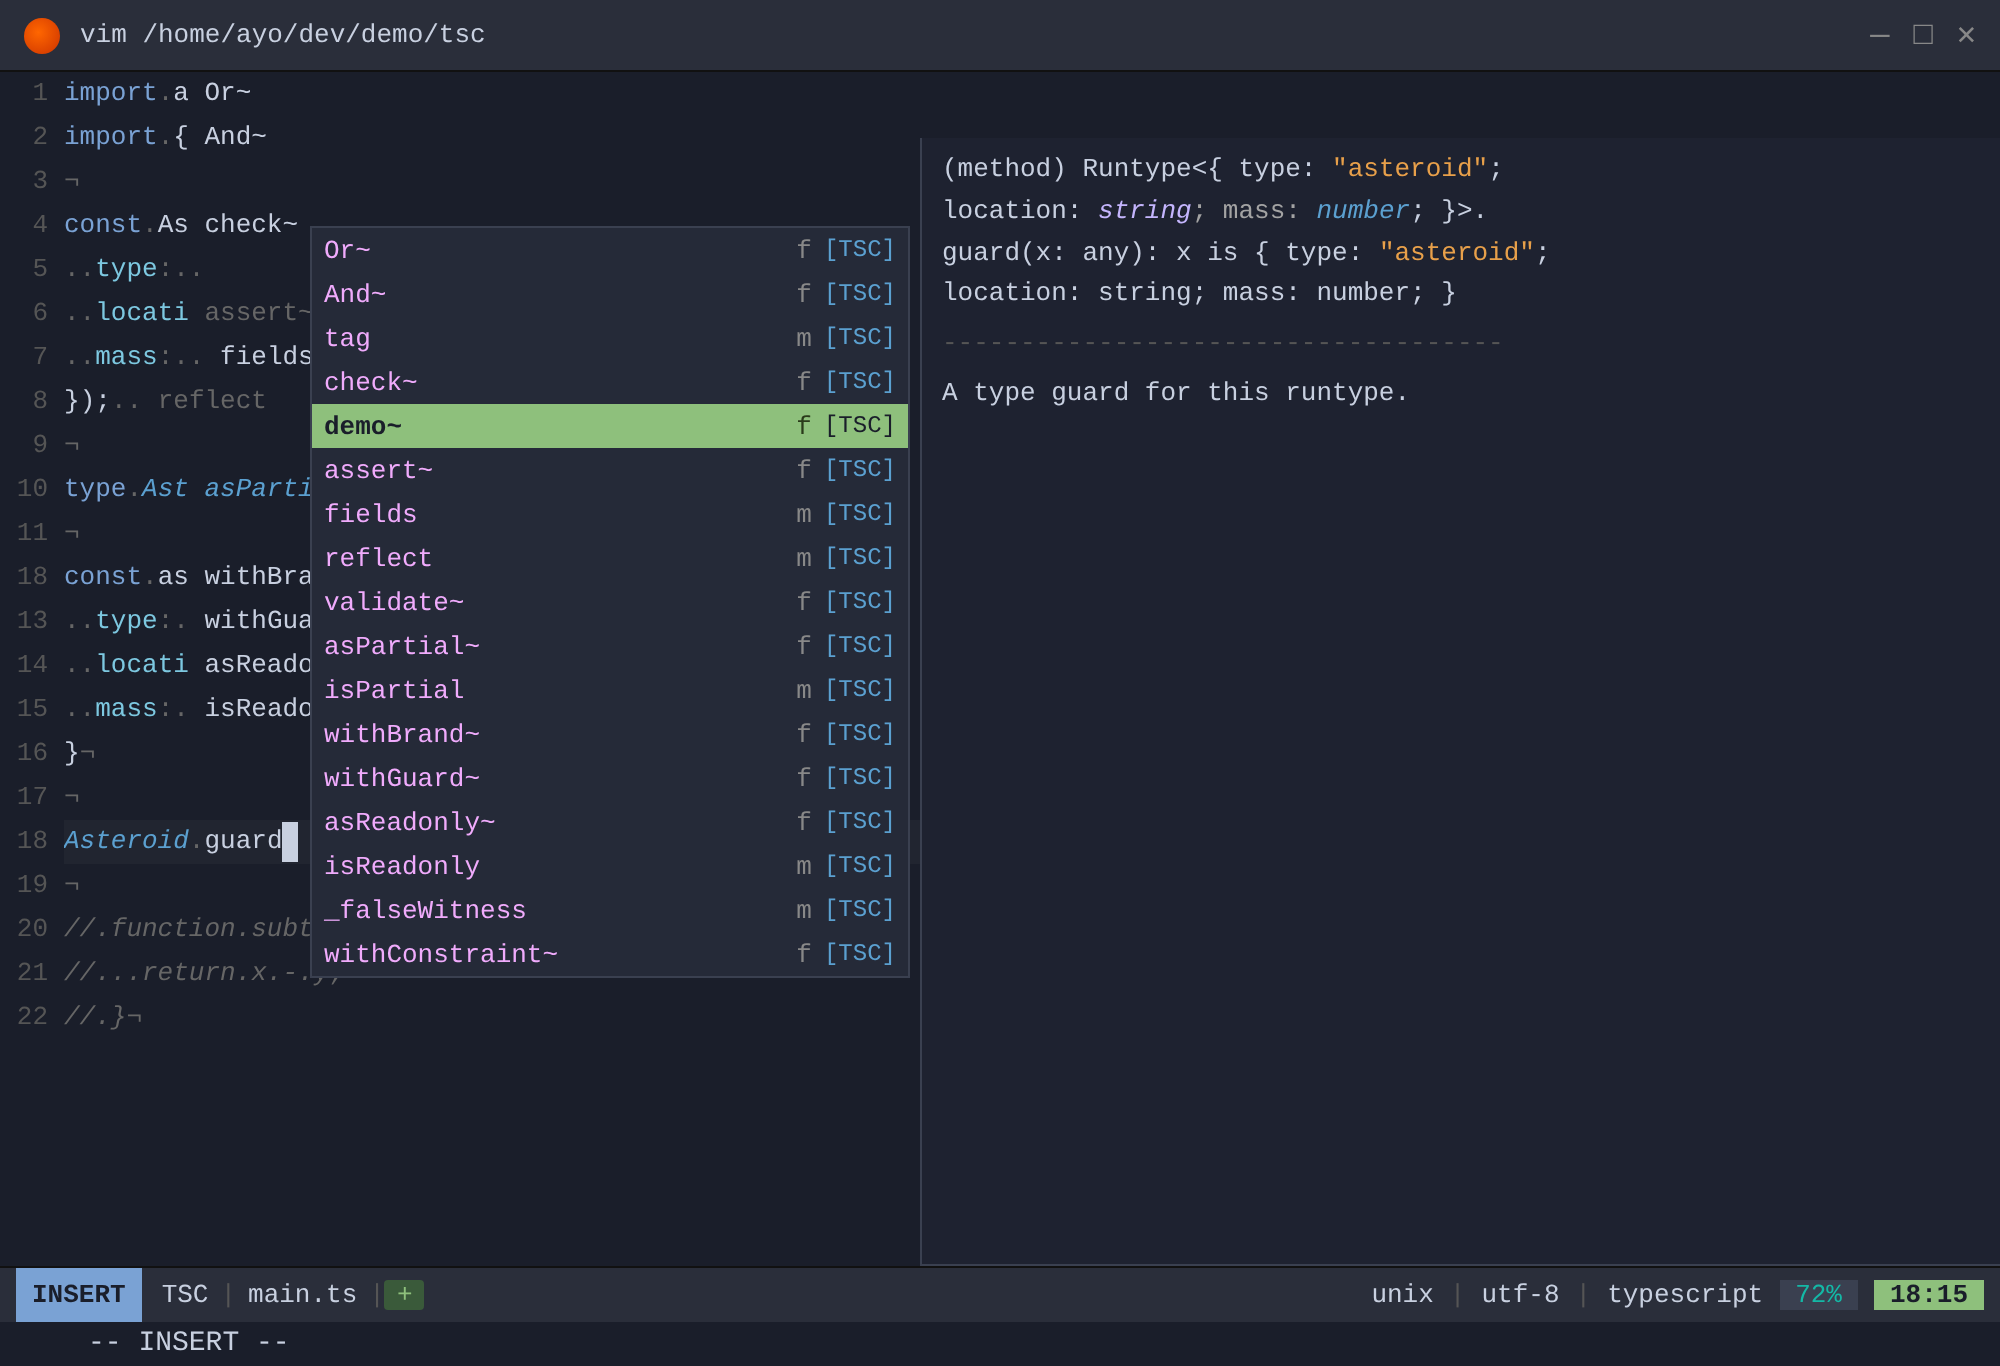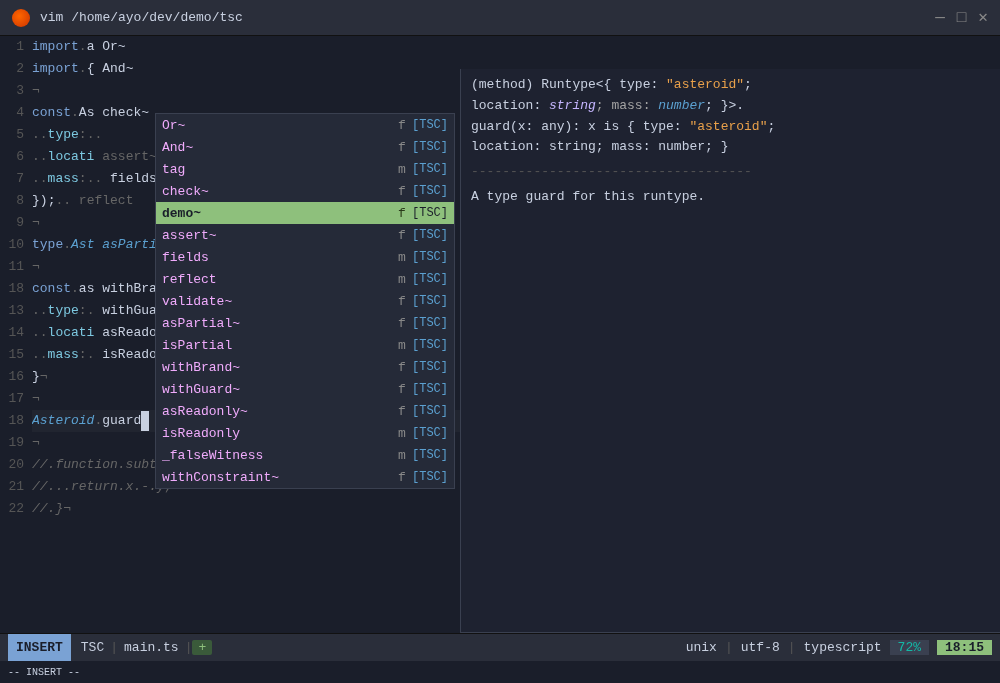--- a/index.html
+++ b/index.html
@@ -228,23 +228,24 @@
       align-items: center;
     }
 
     
     .modeline {
       height: 22px;
       background: #1a1e2a;
       display: flex;
       align-items: center;
       padding: 0 8px;
-      font-size: 10px;
+      font-size: 14px;
       color: #c8d0e0;
       flex-shrink: 0;
+      margin-left: 36px;
     }
   </style>
 </head>
 <body>
 
 <div class="titlebar">
   <div class="titlebar-icon"></div>
   <span class="titlebar-title">vim /home/ayo/dev/demo/tsc</span>
   <div class="titlebar-controls">
     <span class="titlebar-btn">—</span>

